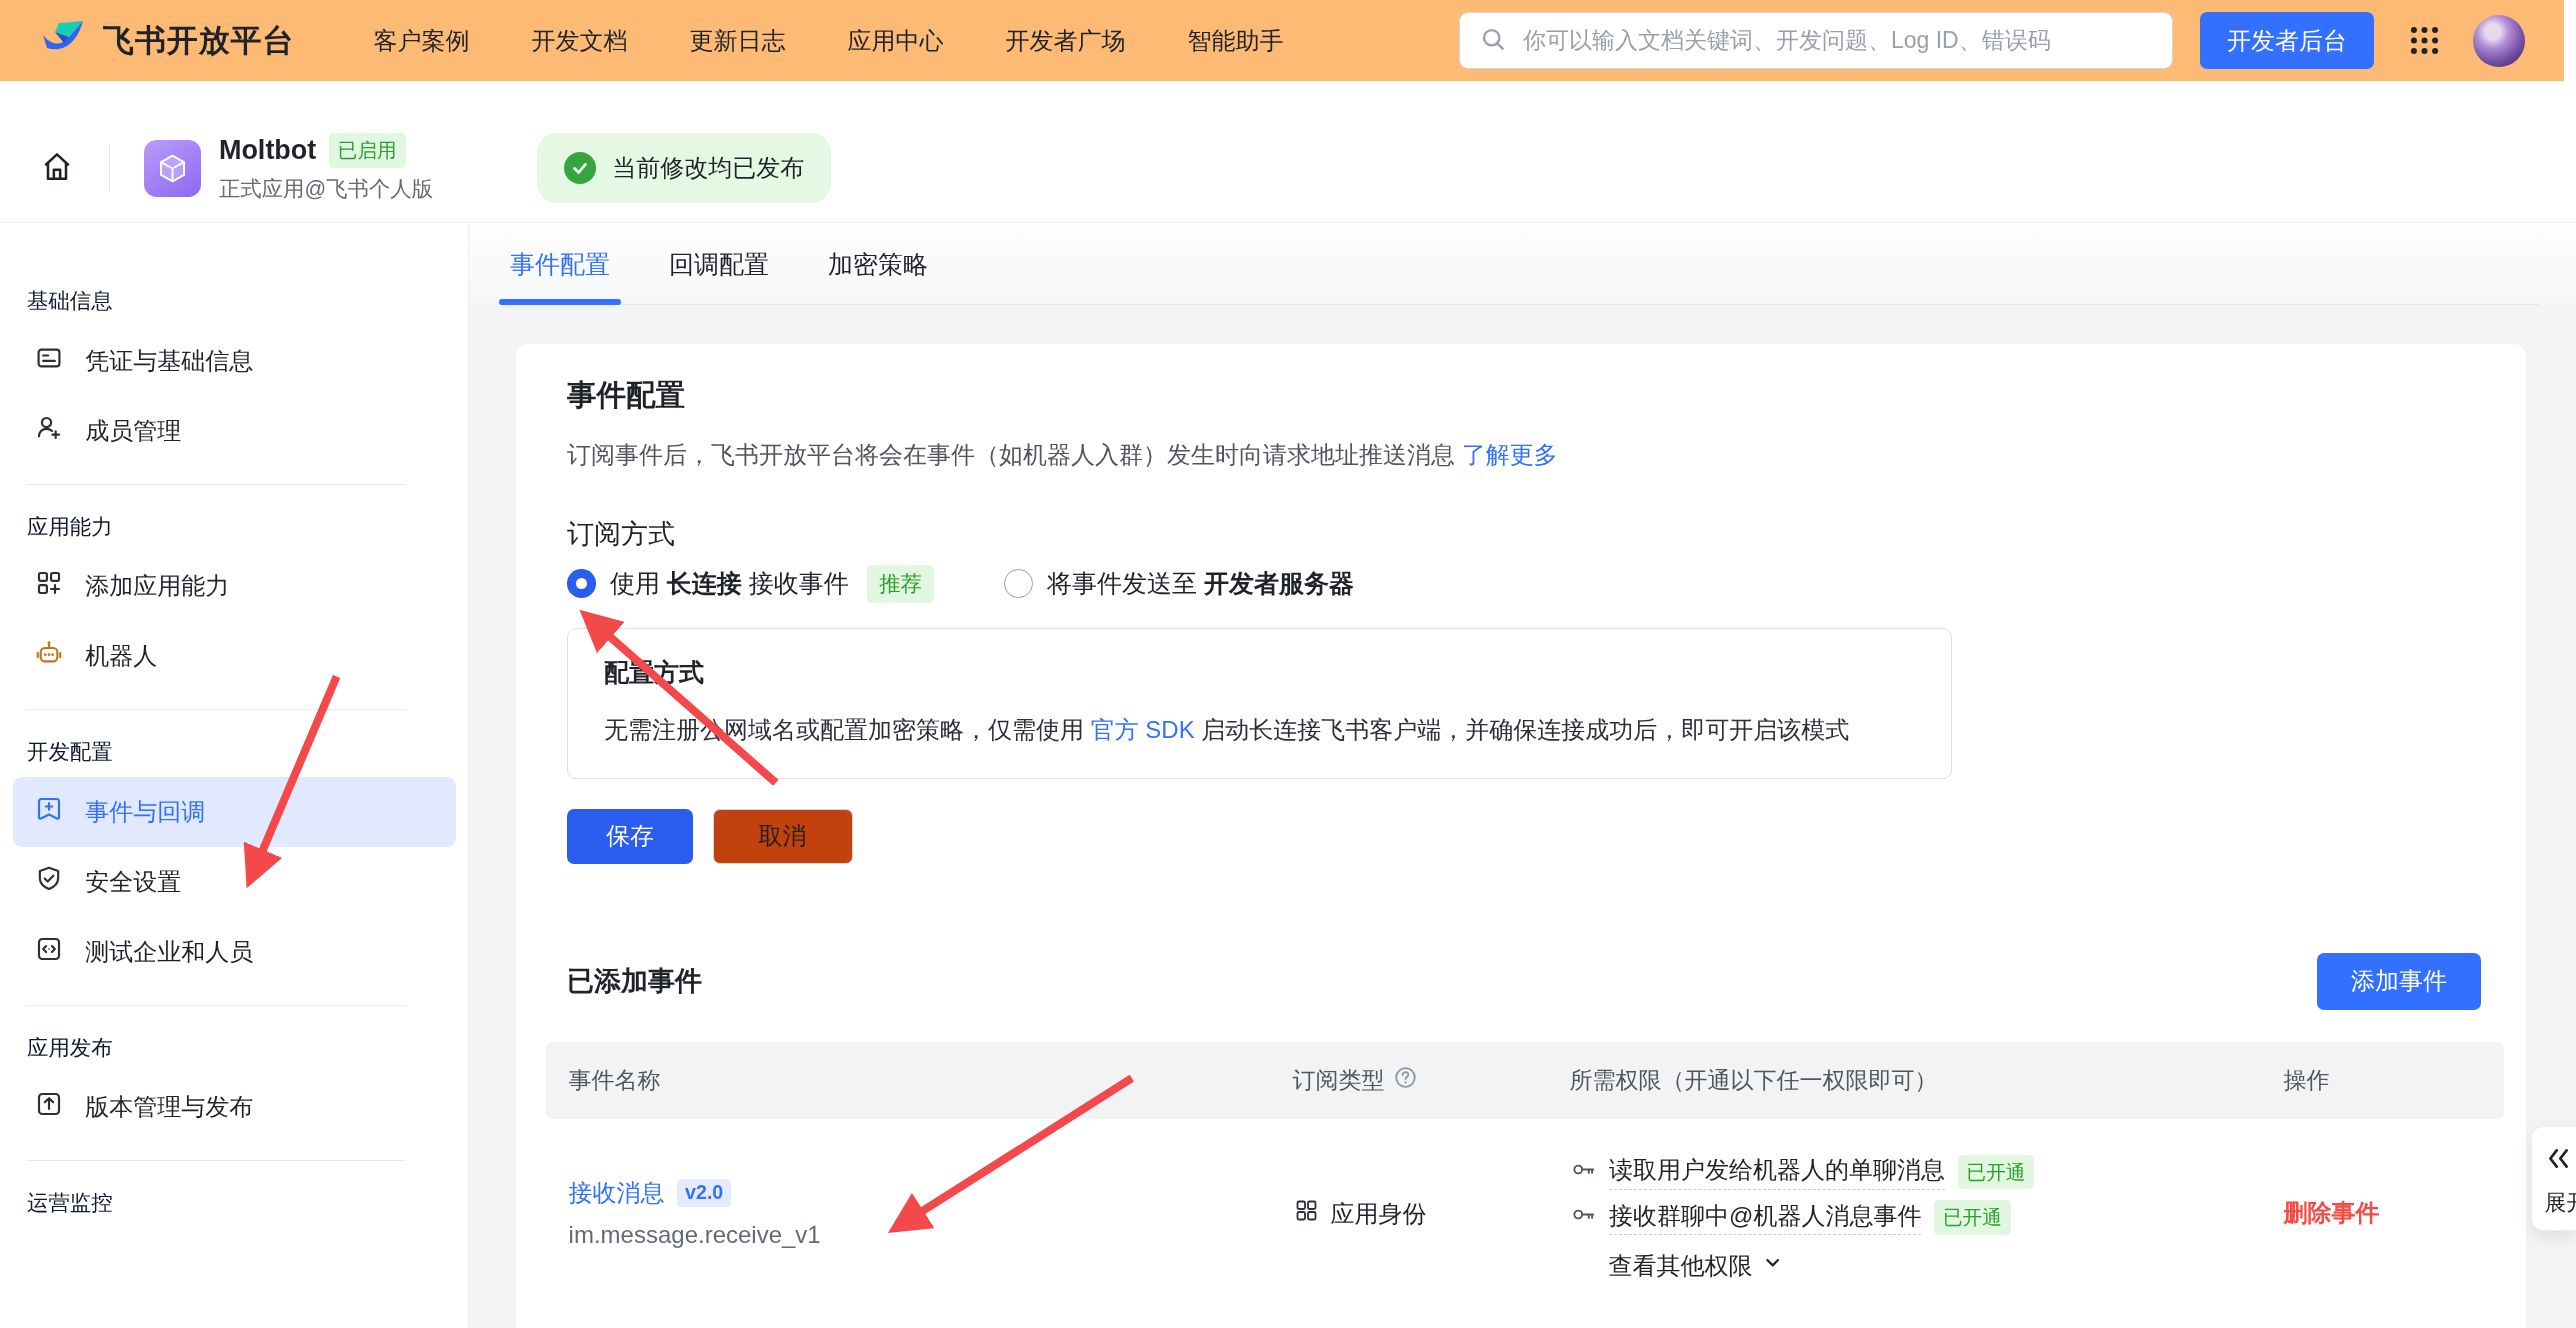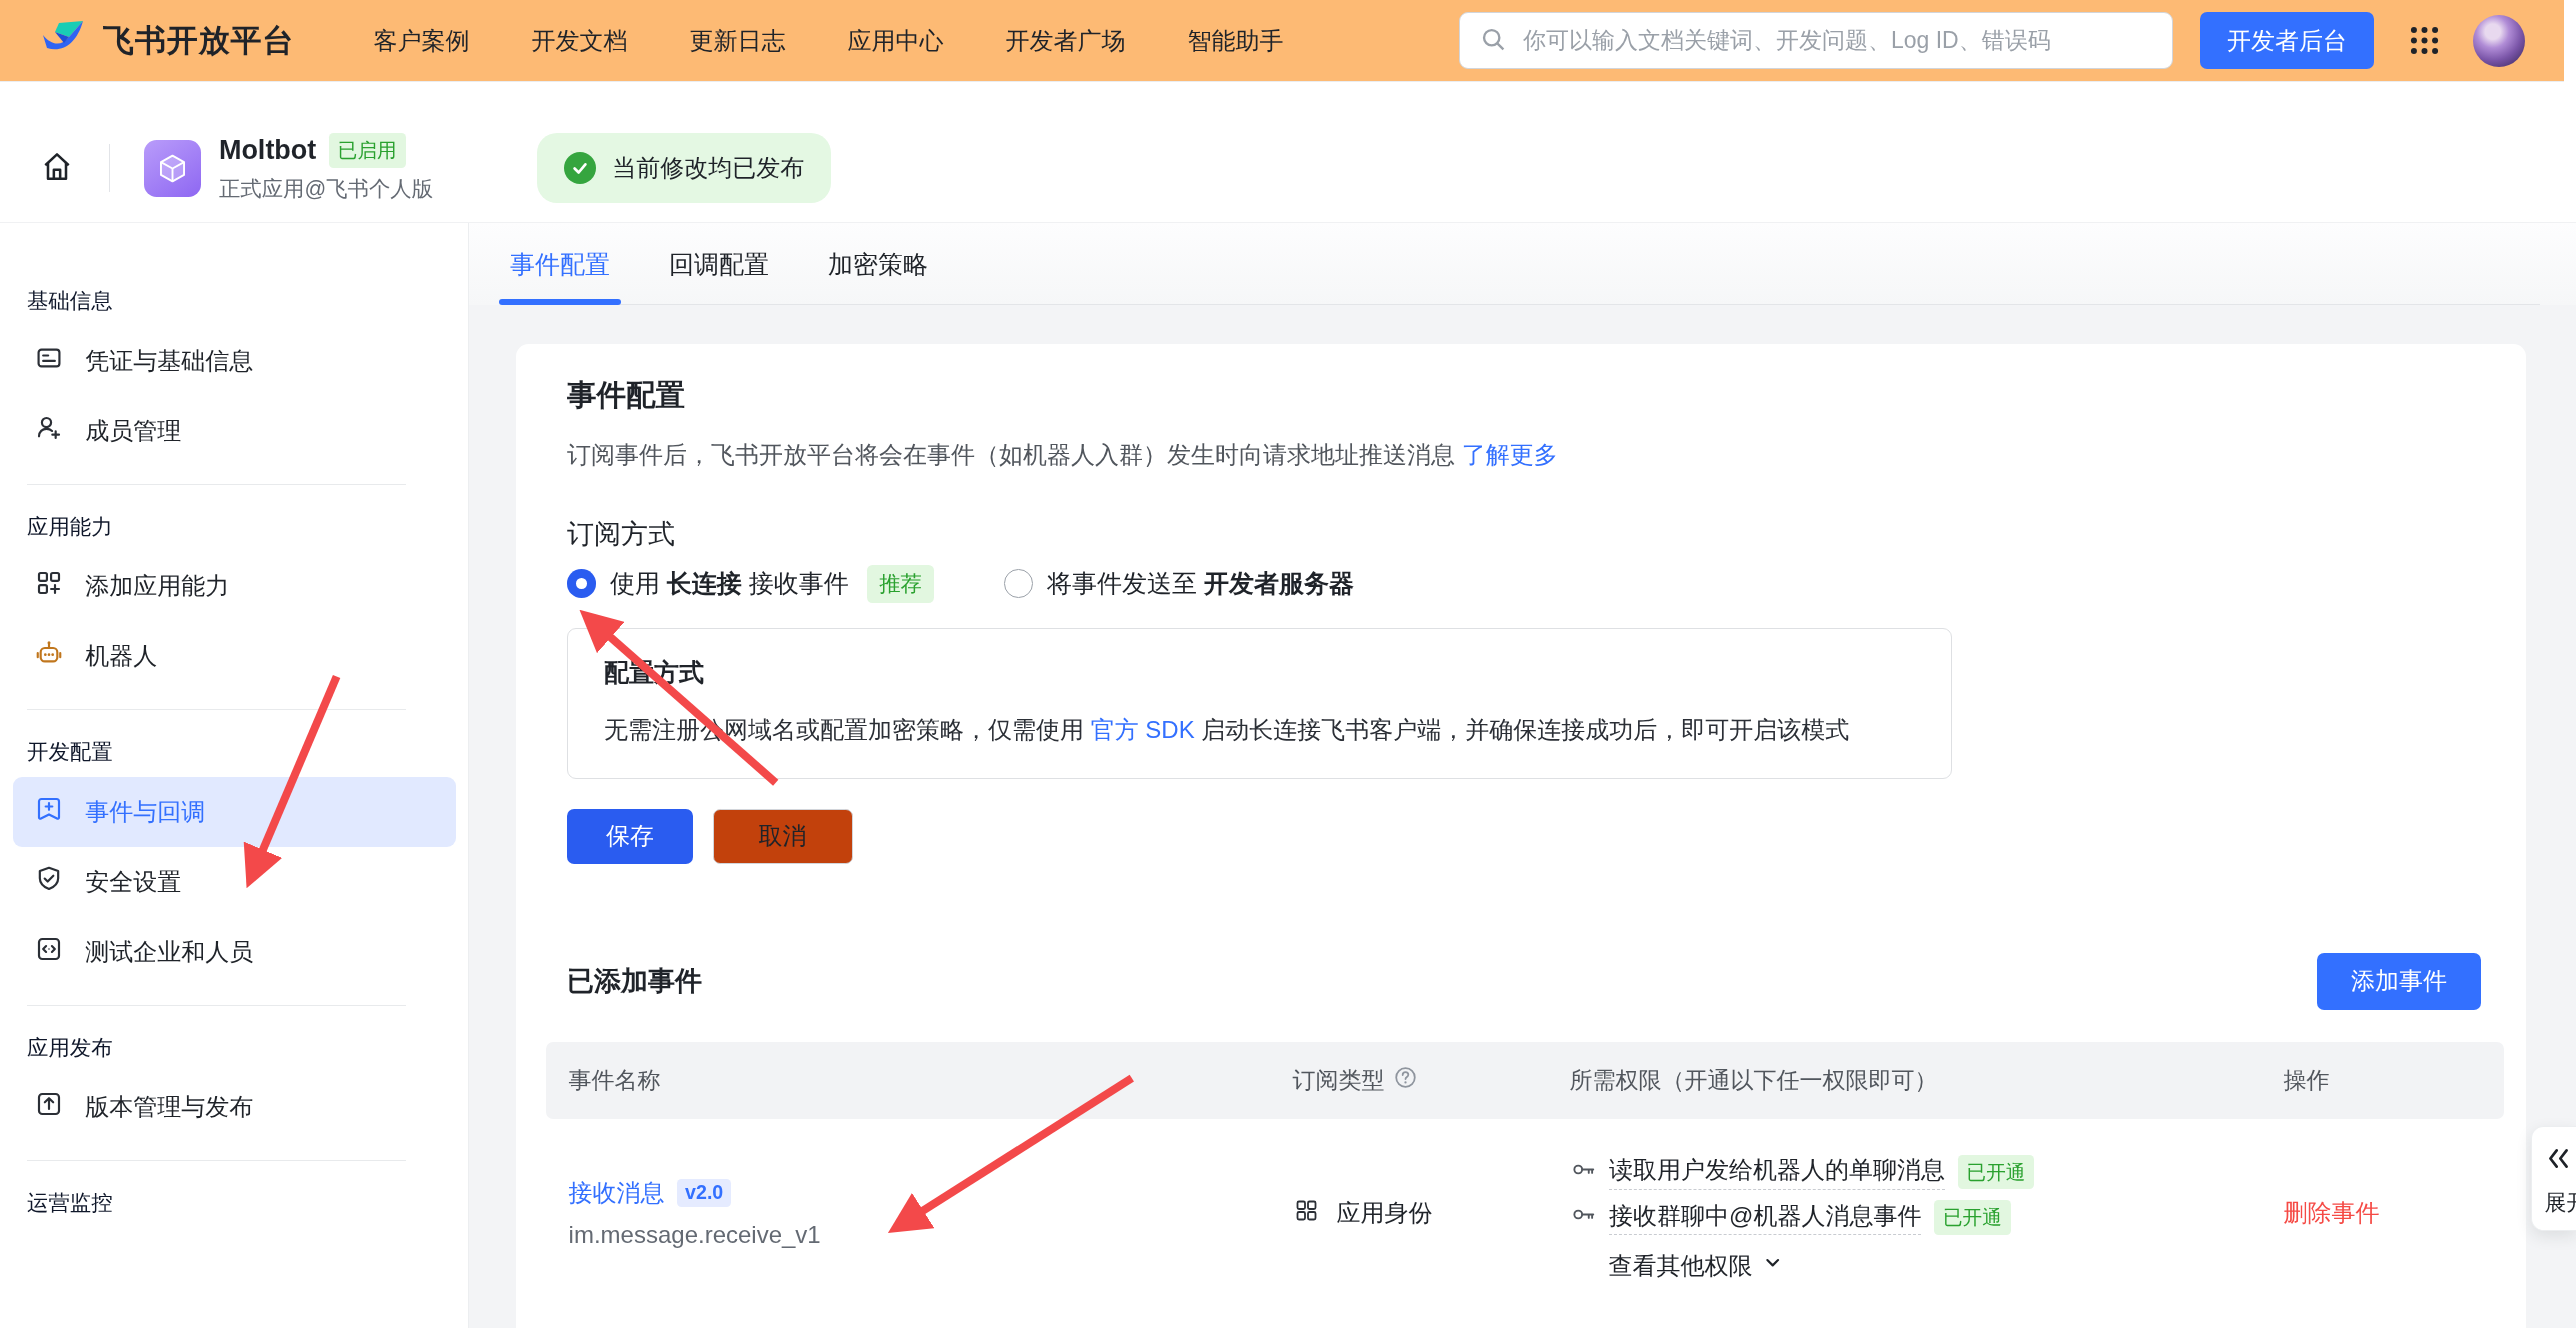--- a/index.html
+++ b/index.html
@@ -84,25 +84,25 @@
 
   .etable { margin:32px -23px 0 -21.4px; }
   .tgrid { display:grid; grid-template-columns:724px 277px 714px 1fr; align-items:center; }
   .thead { background:#f2f3f5; border-radius:7.1px; height:77px; font-size:23px; color:#51565d; padding-left:23px; }
   .th { display:flex; align-items:center; gap:9px; }
   .trow { padding-left:23px; min-height:189px; }
   .ev-name-line { display:flex; align-items:center; gap:12.5px; }
   .ev-name { color:#3370ff; font-size:24px; cursor:pointer; }
   .badge-ver { background:#e5ebff; color:#3370ff; font-size:19.6px; font-weight:bold; padding:2.7px 8px; border-radius:4.5px; }
   .ev-code { margin-top:12.5px; font-size:24px; color:#646a73; }
-  .type-cell { display:flex; align-items:center; gap:17px; font-size:24px; color:#1f2329; }
+  .type-cell { display:flex; align-items:flex-end; gap:11px; font-size:24px; color:#1f2329; }
   .perm-line { display:flex; align-items:center; gap:12.5px; margin:9.8px 0; font-size:24px; }
   .perm-text { border-bottom:1.8px dashed #c9ccd1; padding-bottom:2.7px; cursor:pointer; }
   .perm-more { display:flex; align-items:center; gap:9px; margin:14.3px 0 0 39px; font-size:24px; cursor:pointer; }
-  .del-link { color:#f54a45; font-size:24px; cursor:pointer; }
+  .del-link { color:#f54a45; font-size:24px; cursor:pointer;font-weight:bold; }
 
   .expand-panel { position:absolute; right:0; top:1126px; width:45px; height:105px; background:#fff;
                   border:0.9px solid #eceef0; border-right:none; border-radius:12.5px 0 0 12.5px;
                   box-shadow:0 5.4px 16px rgba(31,35,41,.10); z-index:8; overflow:hidden;
                   display:flex; flex-direction:column; gap:12.5px; padding:18px 0 0 12.5px; cursor:pointer; }
   .expand-label { font-size:22px; color:#1f2329; white-space:nowrap; }
 
   .arrows { position:absolute; left:0; top:0; z-index:20; pointer-events:none; }
 </style>
 </head>

